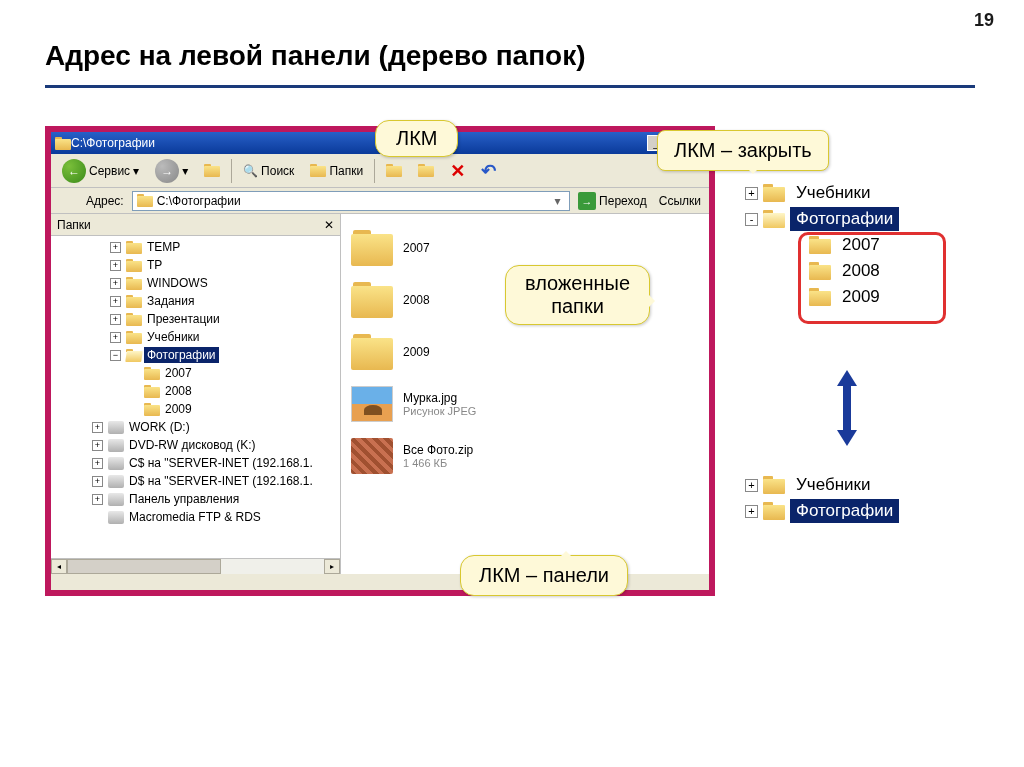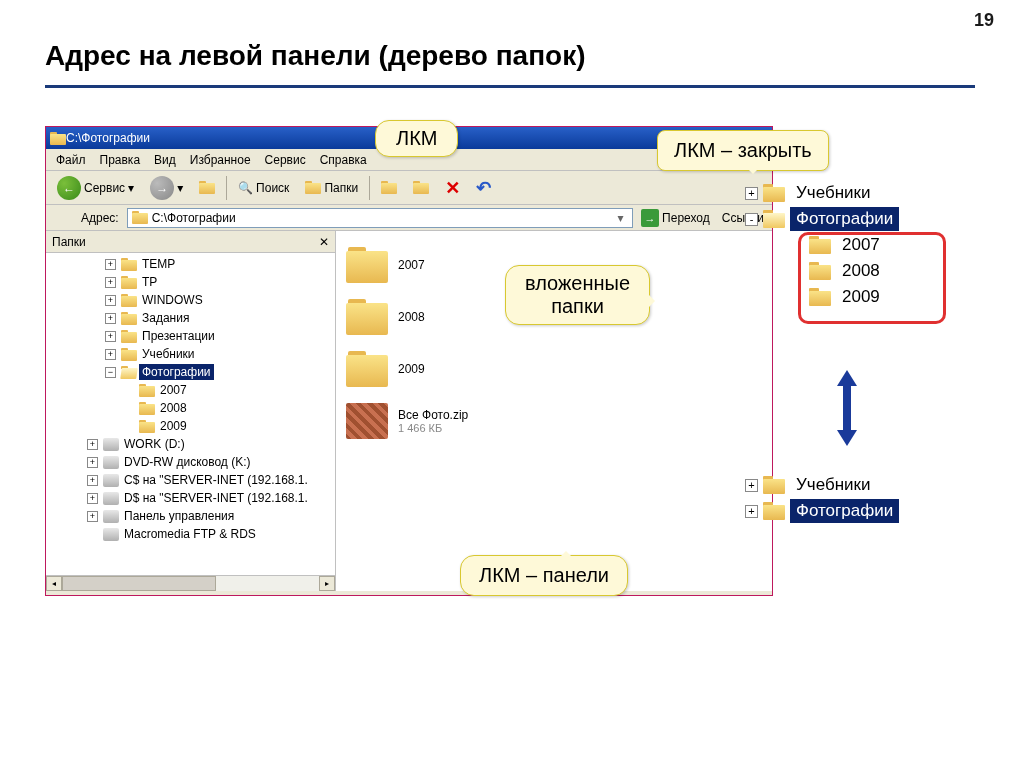--- a/index.html
+++ b/index.html
@@ -3,21 +3,21 @@
 <meta charset="utf-8">
 <style>
 * { box-sizing: border-box; margin: 0; padding: 0; }
 body { font-family: Arial, sans-serif; background: #fff; width: 1024px; height: 767px; position: relative; overflow: hidden; }
 
 .page-number { position: absolute; top: 10px; right: 30px; font-size: 18px; font-weight: bold; color: #1a1a1a; }
 .page-title { position: absolute; top: 40px; left: 45px; font-size: 28px; font-weight: bold; color: #000; }
 .title-underline { position: absolute; top: 85px; left: 45px; width: 930px; height: 3px; background: #1a3a7a; }
 
 
-.explorer-window { position: absolute; top: 126px; left: 45px; width: 728px; height: 470px; border: 1px solid #be185d; background: #ece9d8; }
+.explorer-window { position: absolute; top: 126px; left: 45px; width: 670px; height: 470px; border: 6px solid #be185d; background: #ece9d8; }
 .titlebar { height: 22px; background: linear-gradient(to bottom, #2860c8, #0a3a9a); display: flex; align-items: center; padding: 0 4px; color: #fff; font-size: 12px; }
 .titlebar-text { flex: 1; }
 .titlebar-buttons { display: flex; gap: 2px; }
 .titlebar-btn { width: 18px; height: 16px; background: #d4d0c8; border: 1px solid #fff; font-size: 10px; display: flex; align-items: center; justify-content: center; color: #000; }
 
 .menubar { height: 22px; background: #ece9d8; display: flex; align-items: center; padding: 0 4px; font-size: 12px; gap: 2px; border-bottom: 1px solid #c0c0c0; }
 .menu-item { padding: 2px 6px; cursor: pointer; }
 
 .toolbar { height: 34px; background: #ece9d8; border-bottom: 1px solid #c0c0c0; display: flex; align-items: center; padding: 0 4px; gap: 2px; }
 .tb-btn { height: 28px; padding: 0 6px; display: flex; align-items: center; gap: 3px; border: 1px solid transparent; border-radius: 3px; font-size: 12px; cursor: pointer; }
@@ -107,28 +107,20 @@
   <div class="titlebar">
     <span class="folder-icon"></span>
     <span class="titlebar-text">C:\Фотографии</span>
     <div class="titlebar-buttons">
       <div class="titlebar-btn">_</div>
       <div class="titlebar-btn">□</div>
       <div class="titlebar-btn">✕</div>
     </div>
   </div>
 
-  <div class="menubar">
-    <span class="menu-item">Файл</span>
-    <span class="menu-item">Правка</span>
-    <span class="menu-item">Вид</span>
-    <span class="menu-item">Избранное</span>
-    <span class="menu-item">Сервис</span>
-    <span class="menu-item">Справка</span>
-  </div>
 
   <div class="toolbar">
     <div class="tb-btn">
       <span class="nav-circle nav-green">←</span>
       <span>Сервис</span>
       <span>▾</span>
     </div>
     <div class="tb-btn">
       <span class="nav-circle nav-gray">→</span>
       <span>▾</span>
@@ -294,20 +286,27 @@
       </div>
       <div class="content-item">
         <div class="folder-big"></div>
         <span>2008</span>
       </div>
       <div class="content-item">
         <div class="folder-big"></div>
         <span>2009</span>
       </div>
       <div class="content-item">
+        <div class="image-thumb"></div>
+        <div>
+          <div>Мурка.jpg</div>
+          <div class="meta">Рисунок JPEG</div>
+        </div>
+      </div>
+      <div class="content-item">
         <div class="archive-icon"></div>
         <div>
           <div>Все Фото.zip</div>
           <div class="meta">1 466 КБ</div>
         </div>
       </div>
     </div>
   </div>
 </div>
 

